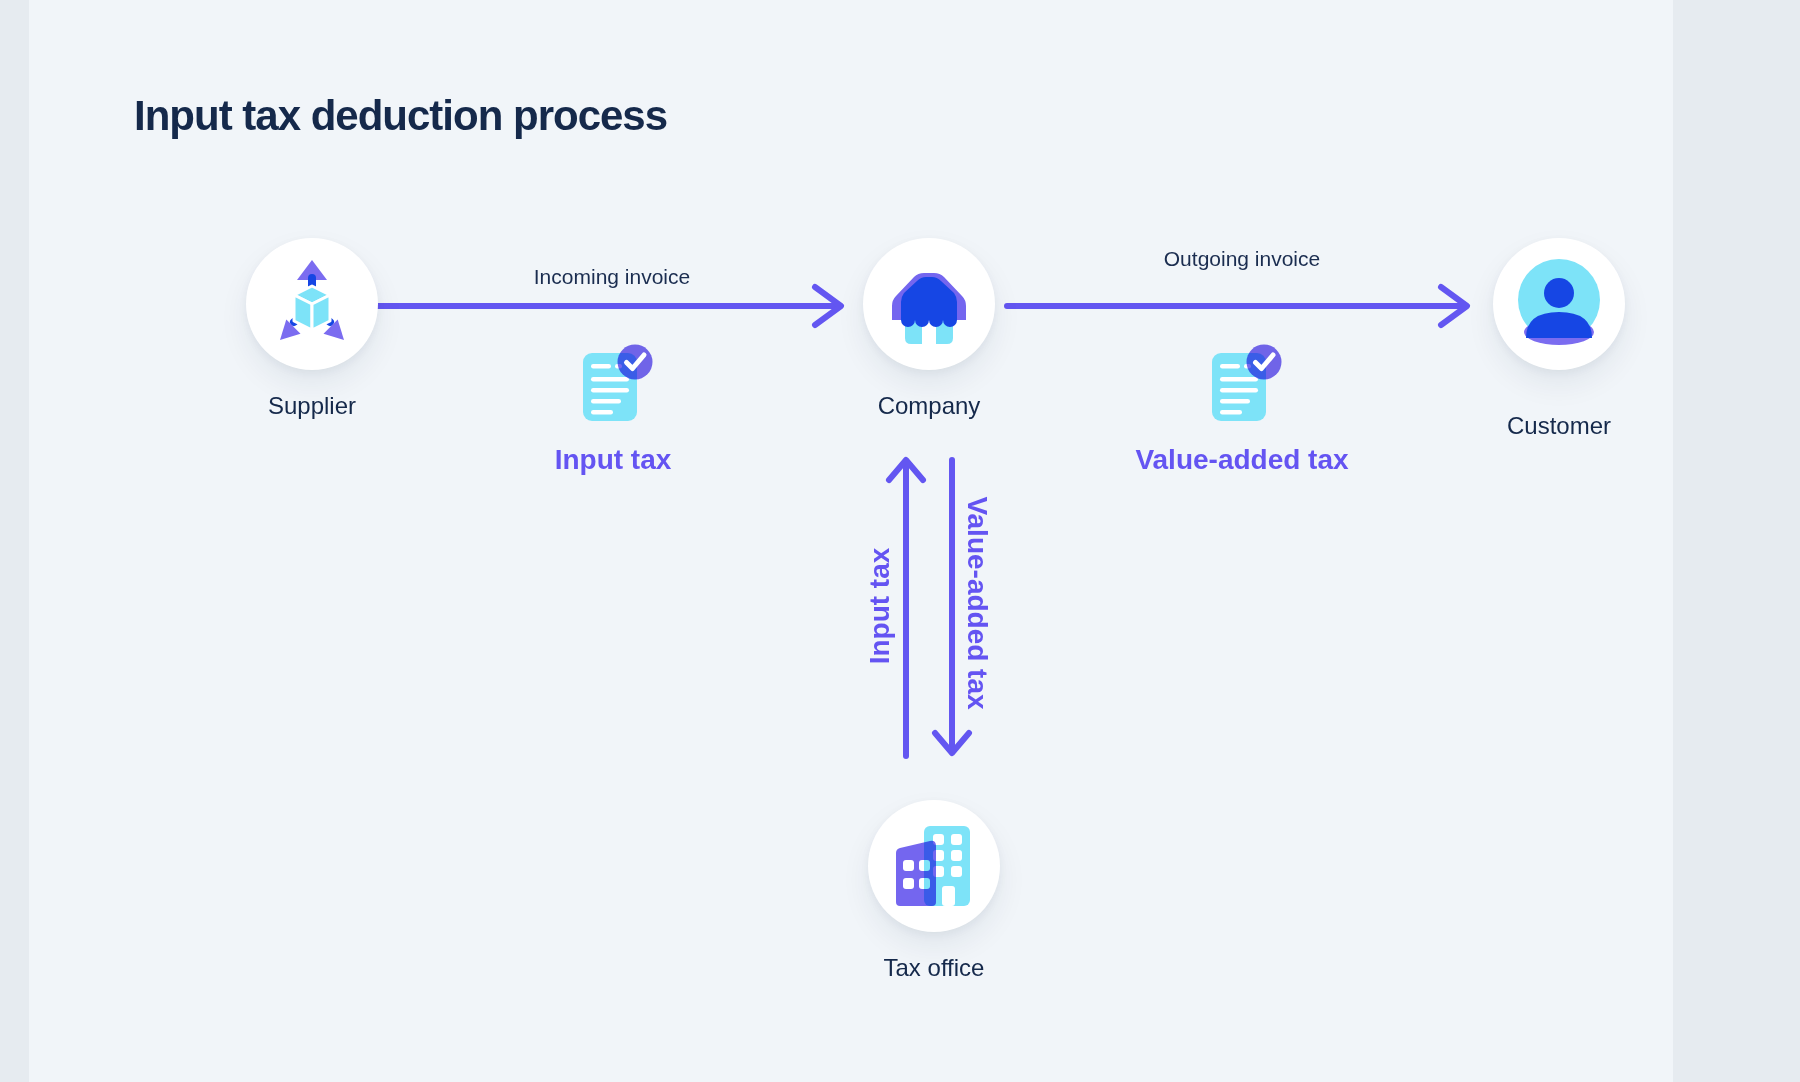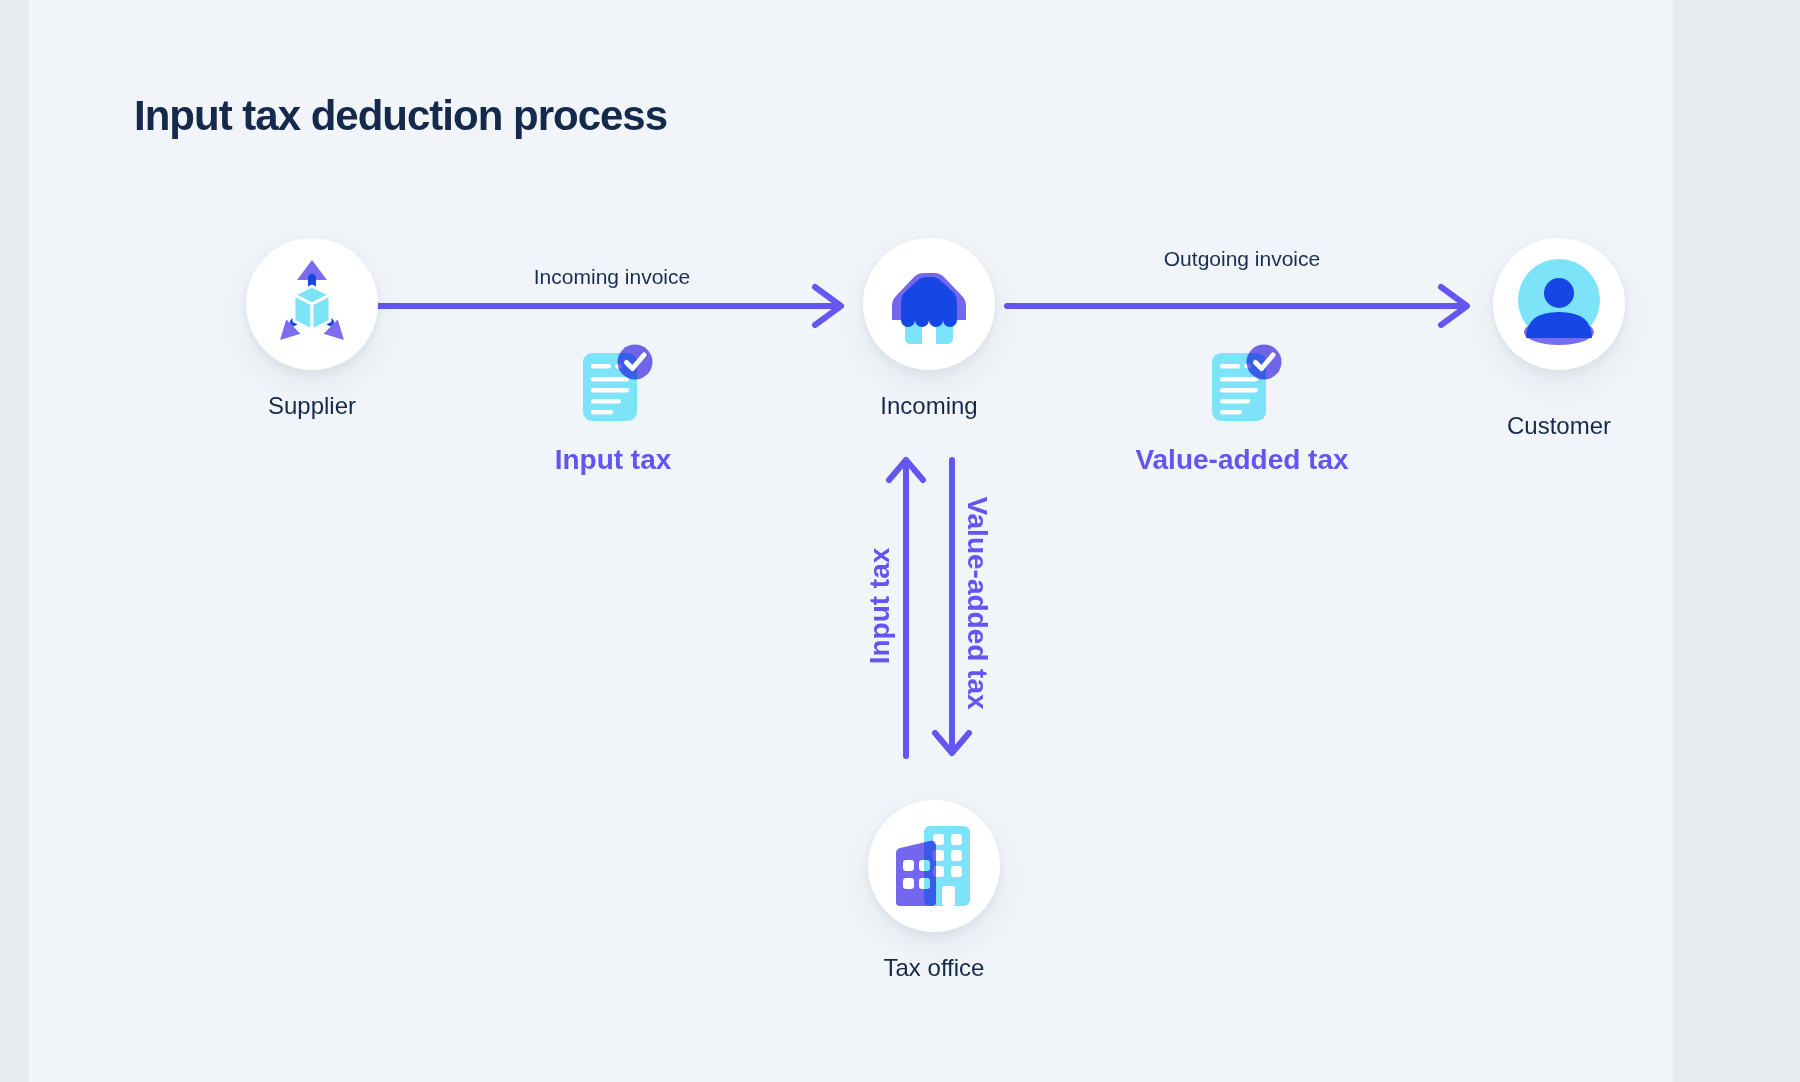--- a/index.html
+++ b/index.html
@@ -89,21 +89,21 @@
 
   <div class="node-circle" style="left:834px;top:238px;">
     <svg width="96" height="96" viewBox="0 0 96 96">
       <path d="M11,64 L11,50 Q11,44 15,40 L33,21 Q37,17 43,17 L53,17 Q59,17 63,21 L81,40 Q85,44 85,50 L85,64 Z" fill="#7466ef"></path>
       <path d="M24,54 H72 V82 Q72,88 66,88 H30 Q24,88 24,82 Z" fill="#7de3f8"></path>
       <path d="M41,66 Q41,62 45,62 H51 Q55,62 55,66 V88 H41 Z" fill="#ffffff"></path>
       <path d="M20,46 Q20,41 23,37 L36,25 Q40,21 45,21 H51 Q56,21 60,25 L73,37 Q76,41 76,46 V64
                A7,7 0 0 1 62,64 A7,7 0 0 1 48,64 A7,7 0 0 1 34,64 A7,7 0 0 1 20,64 Z" fill="#1646e4"></path>
     </svg>
   </div>
-  <div class="node-label" style="left:900px;top:392px;">Incoming</div>
+  <div class="node-label" style="left:900px;top:392px;">Company</div>
 
   <div class="node-circle" style="left:1464px;top:238px;">
     <svg width="96" height="96" viewBox="0 0 96 96">
       <circle cx="48" cy="44" r="41" fill="#7de3f8"></circle>
       <ellipse cx="48" cy="76" rx="35" ry="13" fill="#7b6cf0"></ellipse>
       <path d="M15,82 Q15,56 48,56 Q81,56 81,82 Z" fill="#1646e4"></path>
       <circle cx="48" cy="37" r="15" fill="#1646e4"></circle>
     </svg>
   </div>
   <div class="node-label" style="left:1530px;top:412px;">Customer</div>

